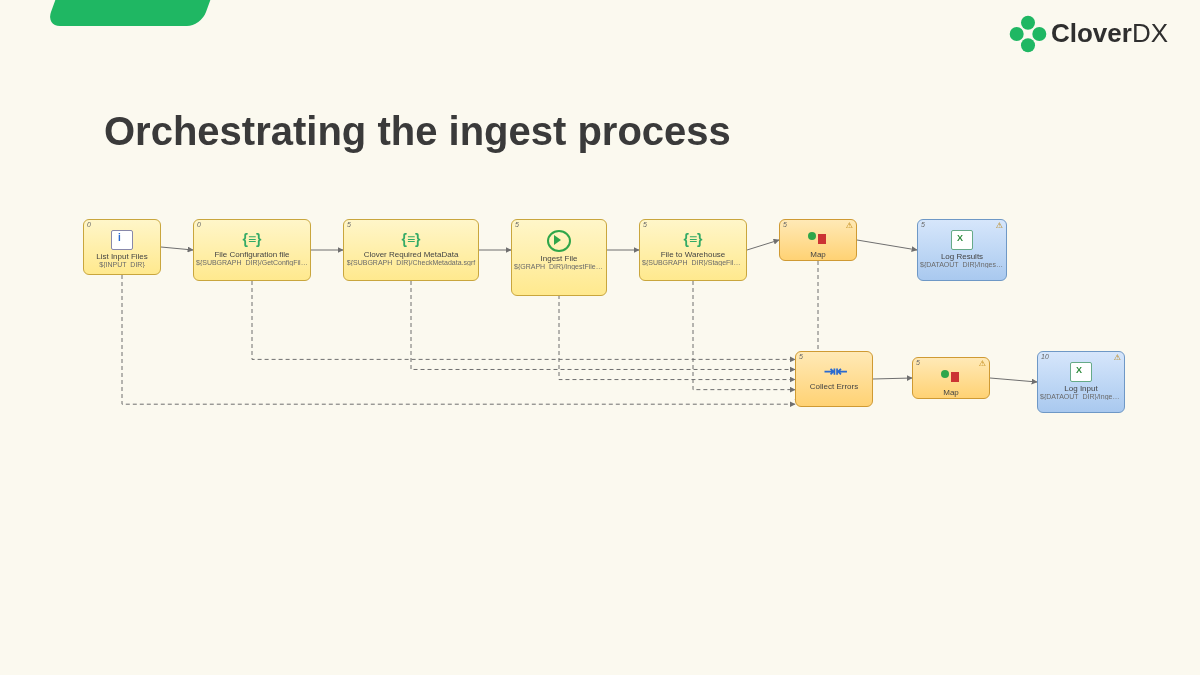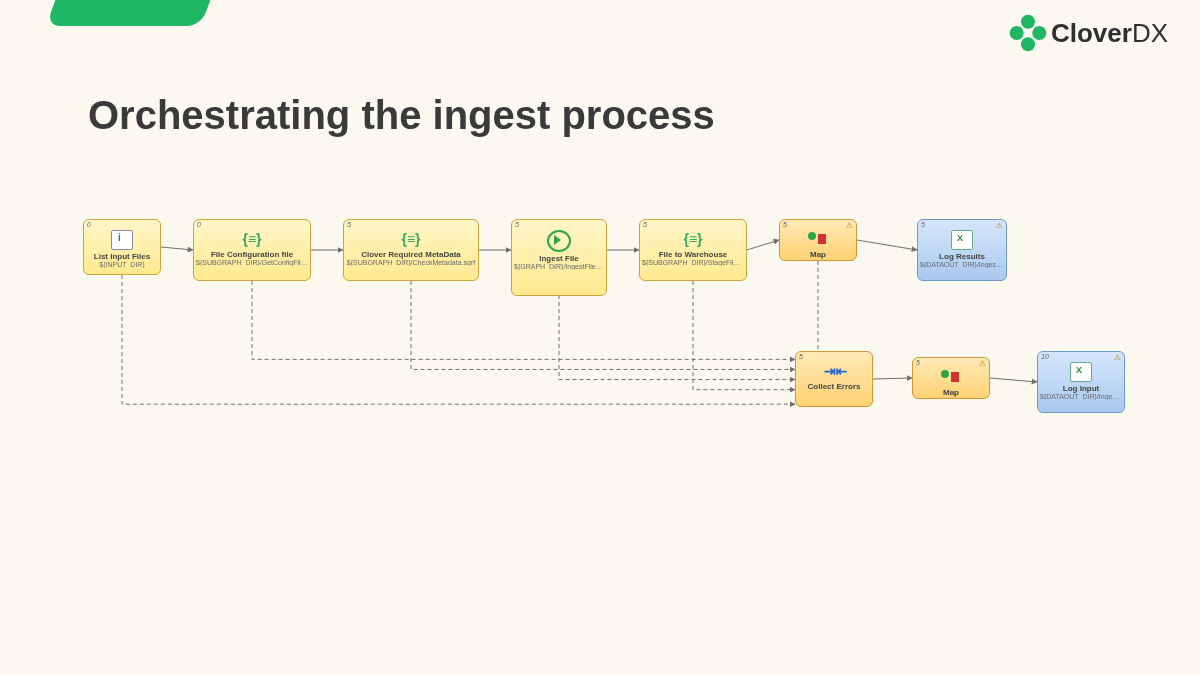--- a/index.html
+++ b/index.html
@@ -19,21 +19,21 @@
     height: 50px;
     background: #1fb763;
     border-radius: 14px;
     transform: skewX(-20deg);
   }
   .logo {
     position: absolute;
     top: 18px;
     right: 32px;
     display: flex;
-    align-items: flex-start;
+    align-items: flex-end;
     gap: 8px;
   }
   .clover {
     display: grid;
     grid-template-columns: 14px 14px;
     grid-template-rows: 14px 14px;
     gap: 2px;
     transform: rotate(45deg);
   }
   .clover span {
@@ -45,21 +45,21 @@
   .logo-text {
     font-size: 26px;
     font-weight: 700;
     color: #2f2f2f;
   }
   .logo-text .dx { font-weight: 400; }
   h1.title {
     position: absolute;
     top: 93px;
     left: 88px;
-    margin: 0;
+    margin: 16px;
     font-size: 40px;
     font-weight: 800;
     color: #3a3a3a;
   }
   .canvas {
     position: absolute;
     left: 0;
     top: 0;
     width: 1200px;
     height: 675px;
@@ -89,21 +89,21 @@
     top: 1px; right: 3px;
     font-size: 8px;
     color: #b77c00;
   }
   .node .icon {
     margin: 10px auto 2px auto;
     width: 20px; height: 18px;
   }
   .node .nlabel {
     font-size: 8px;
-    font-weight: 700;
+    font-weight: 400;
     color: #444;
     padding: 0 8px;
     white-space: nowrap;
     overflow: hidden;
     text-overflow: ellipsis;
   }
   .node .nsub {
     font-size: 7px;
     color: #6a6a6a;
     padding: 0 2px;

